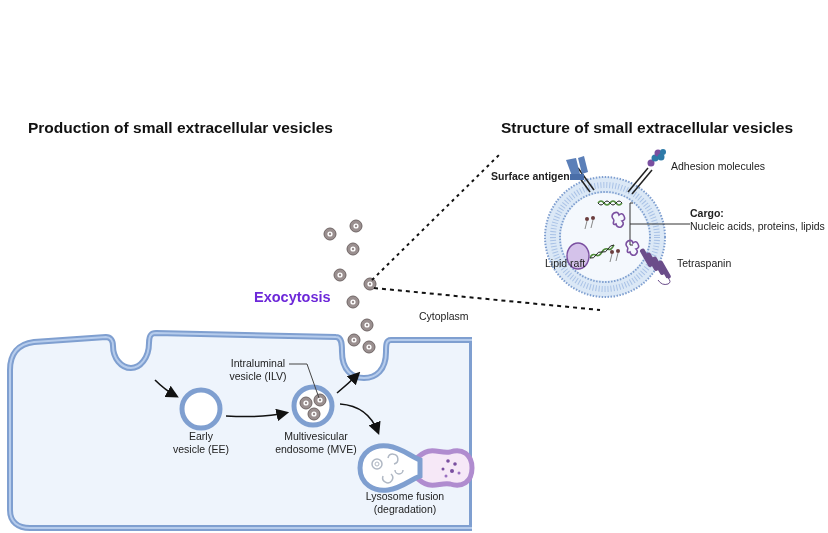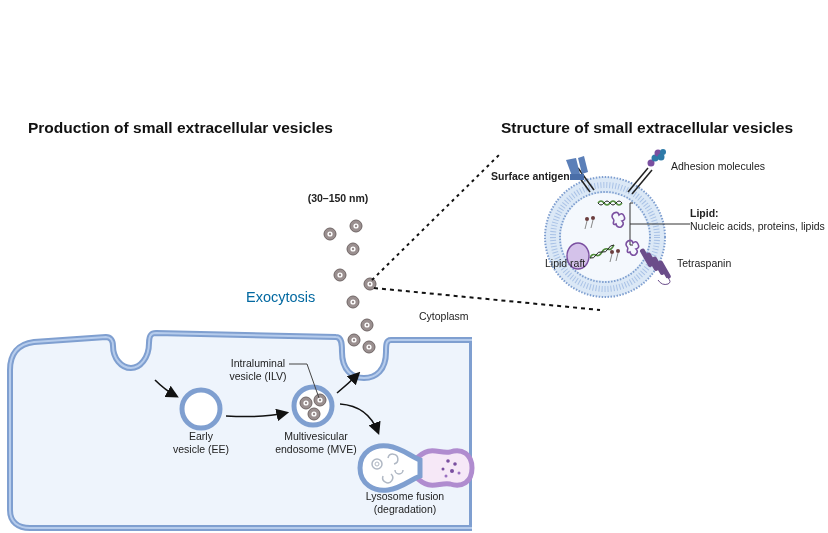--- a/index.html
+++ b/index.html
@@ -2,21 +2,21 @@
 <html><head>
   <meta charset="utf-8">
   <style>
     html, body { margin: 0; padding: 0; background: #ffffff; }
     body { width: 828px; height: 533px; position: relative; overflow: hidden; font-family: "Liberation Sans", sans-serif; color: #1a1a1a; }
     .abs { position: absolute; }
     .title { font-weight: bold; font-size: 15.5px; color: #111; white-space: nowrap; }
     .lbl { font-size: 10.5px; color: #222; white-space: nowrap; line-height: 13px; }
     .lbl.c { text-align: center; }
     .bold { font-weight: bold; }
-    .big { font-weight: normal; font-size: 14.5px; color: #0369a1; }
+    .big { font-weight: bold; font-size: 14.5px; color: #6d28d9; margin-left: 8px; }
     svg.diagram { position: absolute; left: 0; top: 0; }
   </style>
 </head>
 <body>
 
 <svg class="diagram" width="828" height="533" viewBox="0 0 828 533">
   <defs>
     <g id="sev">
       <circle r="6" fill="#9a8f8f" stroke="#6f6565" stroke-width="1"></circle>
       <circle r="2.6" fill="#ffffff"></circle>
@@ -142,21 +142,20 @@
       <rect x="662" y="260" width="5" height="20" rx="2" fill="#6b4d8a" transform="rotate(-30 664 270)"></rect>
       <path d="M658,280 q4,6 10,4 q4,-2 0,-6" fill="#fff" stroke="#6b4d8a" stroke-width="1"></path>
     </g>
   </g>
 </svg>
 
 <div class="abs title" style="left:28px; top:119px;">Production of small extracellular vesicles</div>
 <div class="abs title" style="left:501px; top:119px;">Structure of small extracellular vesicles</div>
 
 <div class="abs lbl c bold" style="left:268px; top:192px; width:140px;">
-  <div>(30–150 nm)</div>
 </div>
 <div class="abs big" style="left:246px; top:289px;">Exocytosis</div>
 <div class="abs lbl" style="left:419px; top:310px;text-align:center;">Cytoplasm</div>
 
 <div class="abs lbl c" style="left:226px; top:357px; width:64px;">
   <div>Intraluminal</div>
   <div>vesicle (ILV)</div>
 </div>
 <div class="abs lbl c" style="left:160px; top:430px; width:82px;">
   <div>Early</div>
@@ -167,17 +166,17 @@
   <div>endosome (MVE)</div>
 </div>
 <div class="abs lbl c" style="left:360px; top:490px; width:90px;">
   <div>Lysosome fusion</div>
   <div>(degradation)</div>
 </div>
 
 <div class="abs lbl" style="left:491px; top:170px;font-weight:bold;">Surface antigen</div>
 <div class="abs lbl" style="left:671px; top:160px;">Adhesion molecules</div>
 <div class="abs lbl" style="left:690px; top:207px;">
-  <div class="bold">Lipid:</div>
+  <div class="bold">Cargo:</div>
   <div>Nucleic acids, proteins, lipids</div>
 </div>
 <div class="abs lbl" style="left:521px; top:257px;margin-left:24px;">Lipid raft</div>
 <div class="abs lbl" style="left:677px; top:257px;">Tetraspanin</div>
 
 </body></html>

